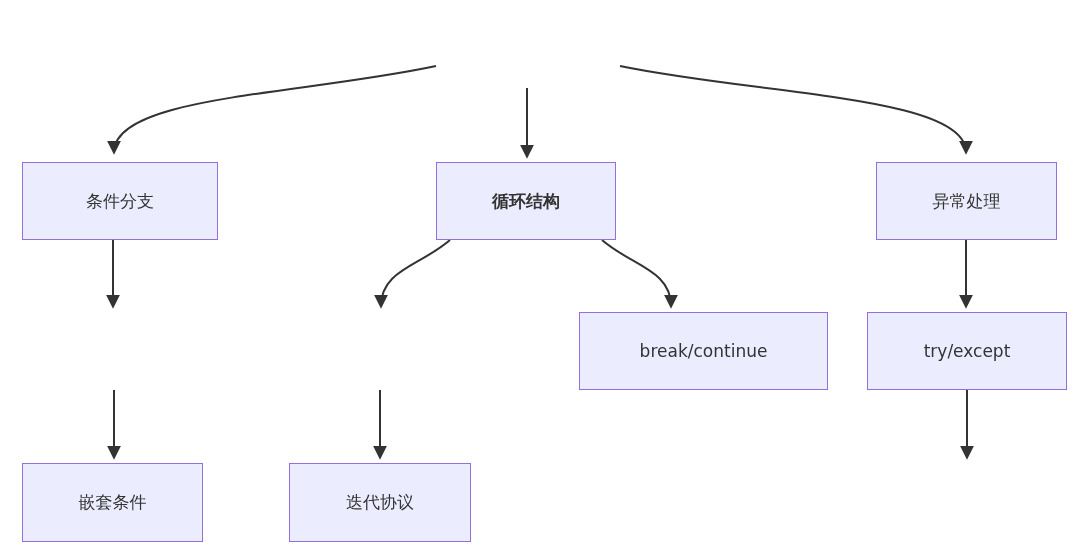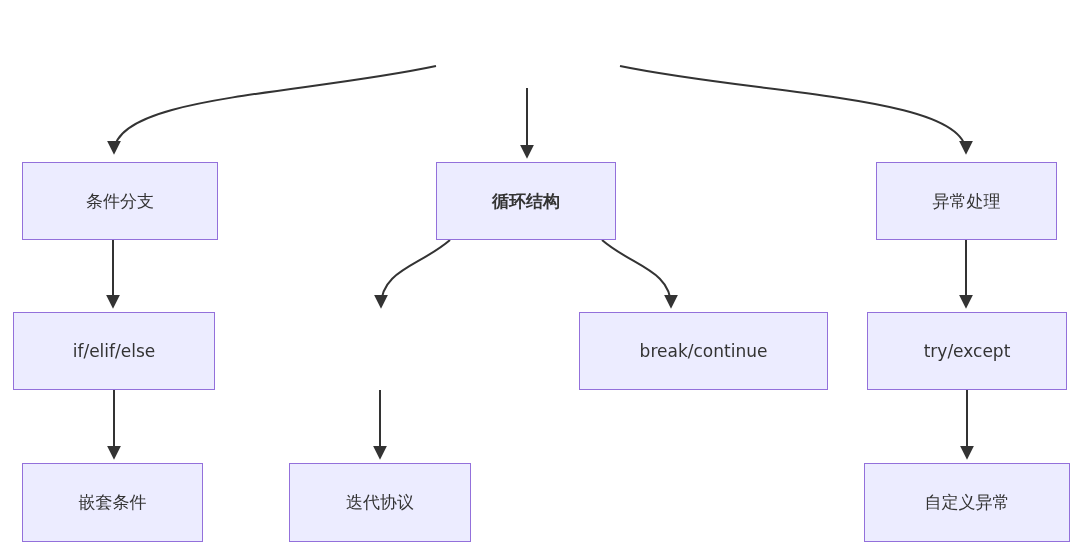--- a/index.html
+++ b/index.html
@@ -69,33 +69,27 @@
   <div class="node" style="left:22px; top:162px; width:196px; height:78px;">
     <span>条件分支</span>
   </div>
   <div class="node" style="left:436px; top:162px; width:180px; height:78px;font-weight:bold;">
     <span>循环结构</span>
   </div>
   <div class="node" style="left:876px; top:162px; width:181px; height:78px;">
     <span>异常处理</span>
   </div>
 
-  <div class="node" style="left:13px; top:312px; width:202px; height:78px;">
-    <span>if/elif/else</span>
-  </div>
   <div class="node" style="left:547px; top:312px; width:249px; height:78px;margin-left:32px;">
     <span>break/continue</span>
   </div>
   <div class="node" style="left:867px; top:312px; width:200px; height:78px;">
     <span>try/except</span>
   </div>
 
   <div class="node" style="left:289px; top:463px; width:182px; height:79px;">
     <span>迭代协议</span>
   </div>
   <div class="node" style="left:22px; top:463px; width:181px; height:79px;">
     <span>嵌套条件</span>
   </div>
-  <div class="node" style="left:864px; top:463px; width:206px; height:79px;">
-    <span>自定义异常</span>
-  </div>
 
 </div>
 
 </body></html>

